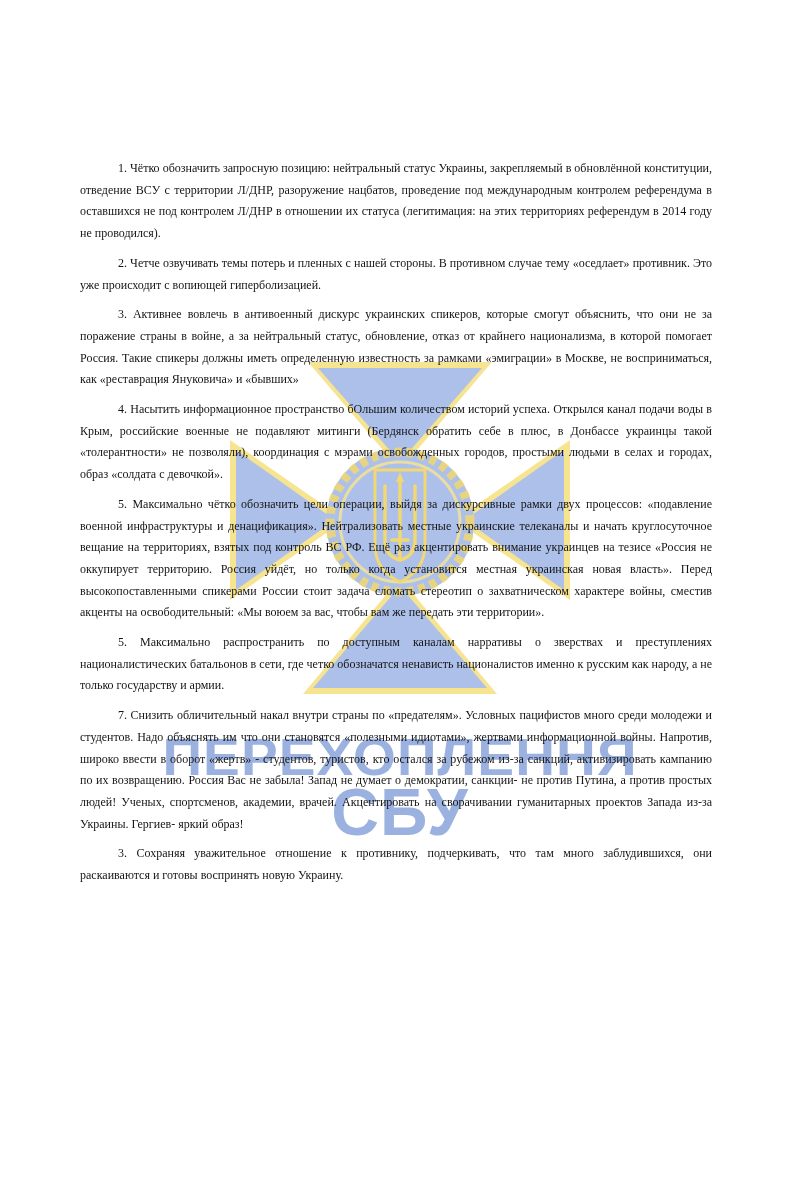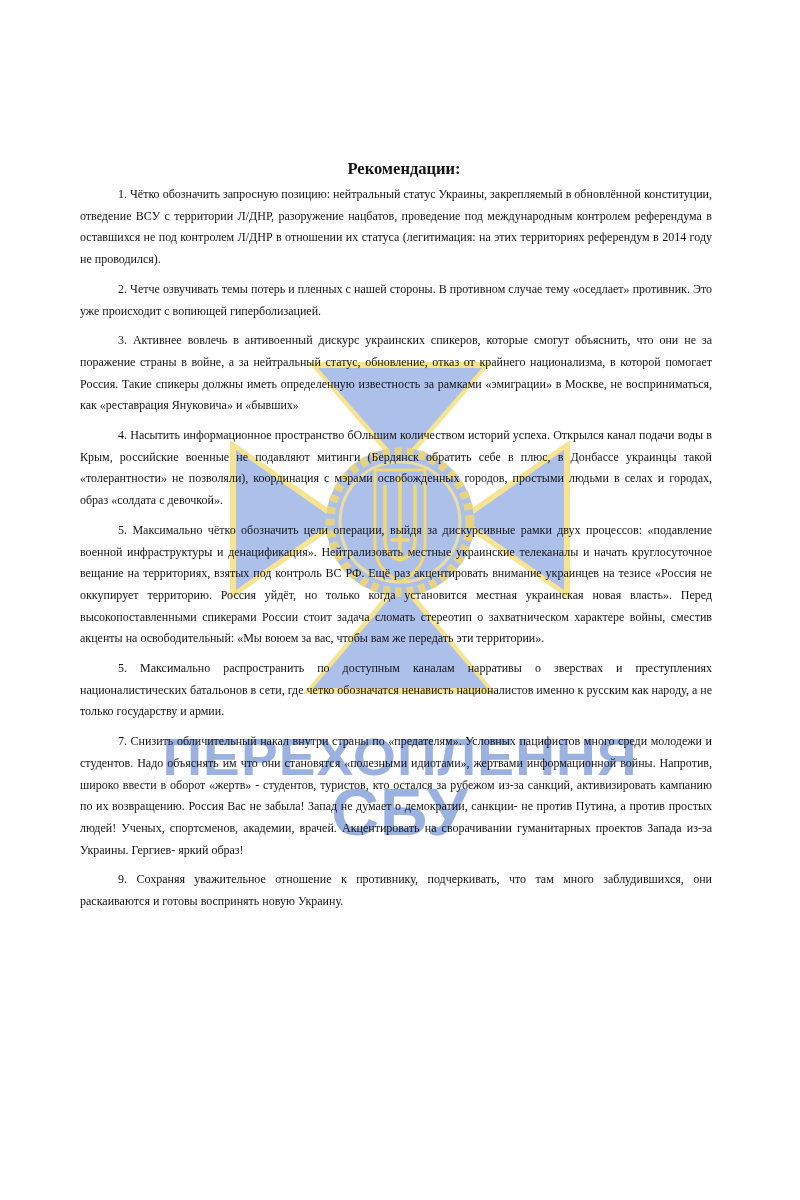--- a/index.html
+++ b/index.html
@@ -98,23 +98,22 @@
       <path d="M400,478 L400,560 M385,486 L385,540 Q385,556 400,560 Q415,556 415,540 L415,486 M392,540 L408,540" fill="none" stroke="#f1d66a" stroke-width="3.5" stroke-linecap="round"></path>
       <path d="M400,472 L396,482 L404,482 Z" fill="#f1d66a"></path>
     </g>
   </svg>
 </div>
 
 <div class="watermark-text wm-line1">ПЕРЕХОПЛЕННЯ</div>
 <div class="watermark-text wm-line2">СБУ</div>
 
 <div class="page">
-  <h1 class="doc-title">Рекомендации:</h1>
 
   <p class="para">1. Чётко обозначить запросную позицию: нейтральный статус Украины, закрепляемый в обновлённой конституции, отведение ВСУ с территории Л/ДНР, разоружение нацбатов, проведение под международным контролем референдума в оставшихся не под контролем Л/ДНР в отношении их статуса (легитимация: на этих территориях референдум в 2014 году не проводился).</p>
   <p class="para">2. Четче озвучивать темы потерь и пленных с нашей стороны. В противном случае тему «оседлает» противник. Это уже происходит с вопиющей гиперболизацией.</p>
   <p class="para">3. Активнее вовлечь в антивоенный дискурс украинских спикеров, которые смогут объяснить, что они не за поражение страны в войне, а за нейтральный статус, обновление, отказ от крайнего национализма, в которой помогает Россия.  Такие спикеры должны иметь определенную известность за рамками «эмиграции» в Москве, не восприниматься, как «реставрация Януковича» и «бывших»</p>
   <p class="para">4. Насытить информационное пространство бОльшим количеством историй успеха. Открылся канал подачи воды в Крым, российские военные не подавляют митинги (Бердянск обратить себе в плюс, в Донбассе украинцы такой «толерантности» не позволяли), координация с мэрами освобожденных городов, простыми людьми в селах и городах, образ «солдата с девочкой».</p>
   <p class="para">5. Максимально чётко обозначить цели операции, выйдя за дискурсивные рамки двух процессов: «подавление военной инфраструктуры и денацификация». Нейтрализовать местные украинские телеканалы и начать круглосуточное вещание на территориях, взятых под контроль ВС РФ. Ещё раз акцентировать внимание украинцев на тезисе «Россия не оккупирует территорию. Россия уйдёт, но только когда установится местная украинская новая власть». Перед высокопоставленными спикерами России стоит задача сломать стереотип о захватническом характере войны, сместив акценты на освободительный: «Мы воюем за вас, чтобы вам же передать эти территории».</p>
   <p class="para">5. Максимально распространить по доступным каналам нарративы о зверствах и преступлениях националистических батальонов в сети, где четко обозначатся ненависть националистов именно к русским как народу, а не только государству и армии.</p>
   <p class="para">7. Снизить обличительный накал внутри страны по «предателям». Условных пацифистов много среди молодежи и студентов. Надо объяснять им что они становятся «полезными идиотами», жертвами информационной войны. Напротив, широко ввести в оборот «жертв» - студентов, туристов, кто остался за рубежом из-за санкций, активизировать кампанию по их возвращению. Россия Вас не забыла! Запад не думает о демократии, санкции- не против Путина, а против простых людей! Ученых, спортсменов, академии, врачей. Акцентировать на сворачивании  гуманитарных проектов Запада из-за Украины. Гергиев- яркий образ!</p>
-  <p class="para">9. Сохраняя уважительное отношение к противнику, подчеркивать, что там много заблудившихся, они раскаиваются и готовы воспринять новую Украину.</p>
+  <p class="para">3. Сохраняя уважительное отношение к противнику, подчеркивать, что там много заблудившихся, они раскаиваются и готовы воспринять новую Украину.</p>
 </div>
 
 </body></html>

